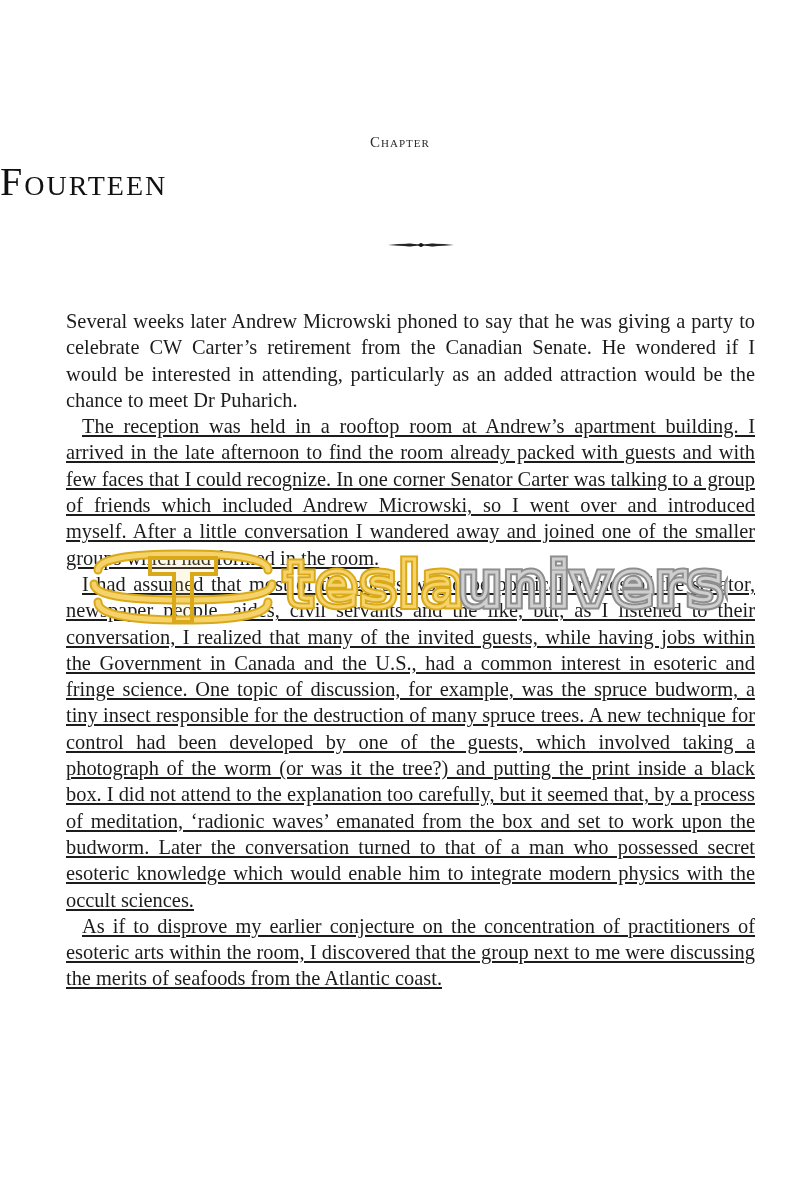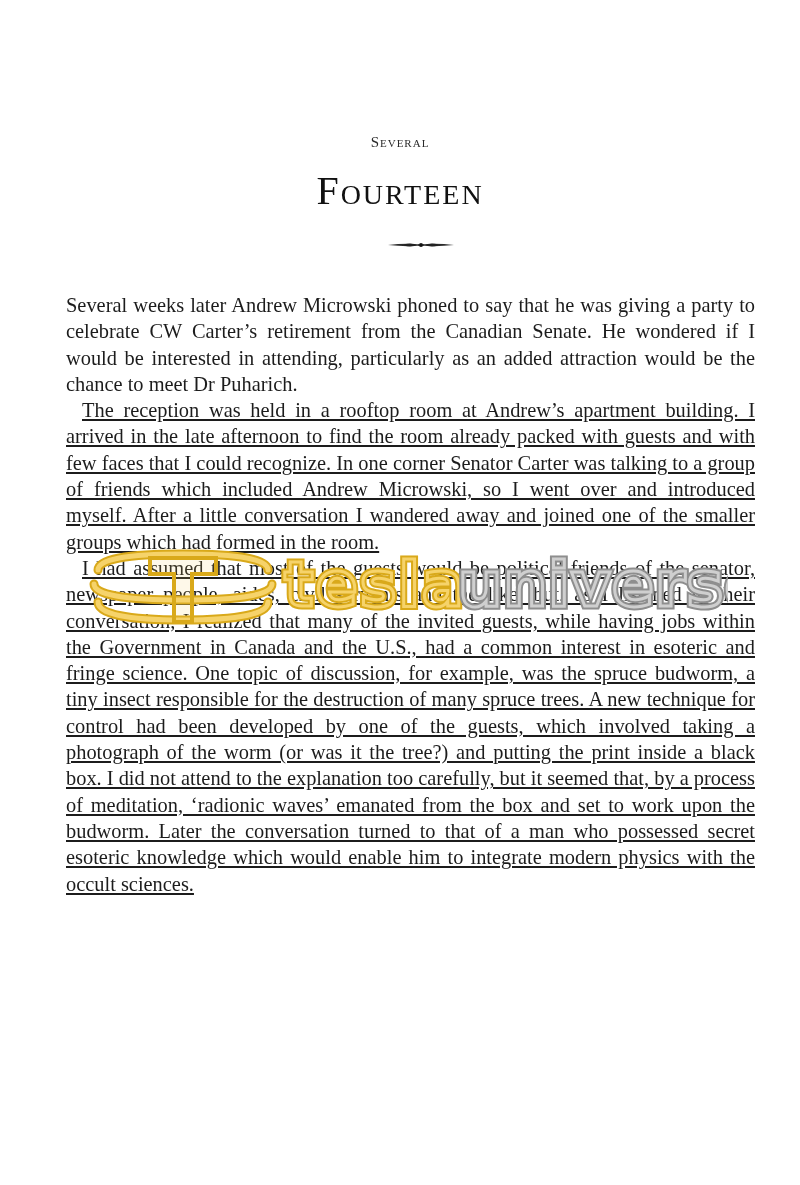--- a/index.html
+++ b/index.html
@@ -25,40 +25,39 @@
       top: 134px;
       left: 0; width: 800px;
       text-align: center;
       font-size: 15px;
       letter-spacing: 1px;
       font-variant: small-caps;
       color: #2a2a2a;
     }
     .chapter-title {
       position: absolute;
-      top: 167px;
+      top: 158px;
       left: 0; width: 800px;
-      text-align: center;
       font-size: 40px;
       letter-spacing: 2px;
       font-variant: small-caps;
       color: #111;
       line-height: 48px;
     }
     .ornament {
       position: absolute;
       top: 240px;
       left: 388px;
       width: 66px;
       height: 10px;
     }
     .body-text {
       position: absolute;
       left: 66px;
-      top: 292px;
+      top: 308px;
       width: 689px;
       font-size: 20.4px;
       line-height: 26.3px;
       text-align: justify;
       color: #1c1c1c;
     }
     .body-text p {
       margin: 0;
       text-indent: 0;
       hyphens: manual;
@@ -82,34 +81,35 @@
       width: 640px;
       height: 80px;
       pointer-events: none;
     }
   </style>
 </head>
 <body>
 
 <div class="page">
 
-  <div class="chapter-label">Several</div>
+  <div class="chapter-label">Chapter</div>
   <div class="chapter-title">Fourteen</div>
 
   <svg class="ornament" viewBox="0 0 66 10">
     <path d="M0 5 Q16 3.2 30 4.2 L33 3 L36 4.2 Q50 3.2 66 5 Q50 6.8 36 5.8 L33 7 L30 5.8 Q16 6.8 0 5 Z" fill="#2b2b2b"></path>
     <circle cx="33" cy="5" r="1.6" fill="#111"></circle>
     <ellipse cx="22" cy="5" rx="6" ry="1.5" fill="#222"></ellipse>
     <ellipse cx="44" cy="5" rx="6" ry="1.5" fill="#222"></ellipse>
   </svg>
 
   <div class="body-text">
     <p>Several weeks later Andrew Microwski phoned to say that he was giving a party to celebrate CW Carter’s retirement from the Canadian Senate. He wondered if I would be interested in attending, particularly as an added attraction would be the chance to meet Dr Puharich.</p>
     <p>The reception was held in a rooftop room at Andrew’s apartment build­ing. I arrived in the late afternoon to find the room already packed with guests and with few faces that I could recognize. In one corner Senator Carter was talking to a group of friends which included Andrew Microwski, so I went over and introduced myself. After a little conversa­tion I wandered away and joined one of the smaller groups which had formed in the room.</p>
     <p>I had assumed that most of the guests would be political friends of the senator, newspaper people, aides, civil servants and the like, but, as I lis­tened to their conversation, I realized that many of the invited guests, while having jobs within the Government in Canada and the U.S., had a common interest in esoteric and fringe science. One topic of discussion, for example, was the spruce budworm, a tiny insect responsible for the destruction of many spruce trees. A new technique for control had been developed by one of the guests, which involved taking a photograph of the worm (or was it the tree?) and putting the print inside a black box. I did not attend to the explanation too carefully, but it seemed that, by a process of meditation, ‘radionic waves’ emanated from the box and set to work upon the budworm. Later the conversation turned to that of a man who possessed secret esoteric knowledge which would enable him to inte­grate modern physics with the occult sciences.</p>
+    <p>As if to disprove my earlier conjecture on the concentration of practi­tioners of esoteric arts within the room, I discovered that the group next to me were discussing the merits of seafoods from the Atlantic coast.</p>
   </div>
 
   <svg class="watermark" viewBox="0 0 640 80">
     <g fill="none" stroke-linecap="round">
 
       <path d="M10 22 Q10 6 95 6 Q180 6 180 22" stroke="#d9a91a" stroke-width="9"></path>
       <path d="M10 22 Q10 6 95 6 Q180 6 180 22" stroke="#f6d36a" stroke-width="5"></path>
       <path d="M6 40 Q6 24 95 24 Q184 24 184 40" stroke="#d9a91a" stroke-width="9" opacity="0"></path>
       <path d="M6 36 Q6 52 95 52 Q184 52 184 36" stroke="#d9a91a" stroke-width="9"></path>
       <path d="M6 36 Q6 52 95 52 Q184 52 184 36" stroke="#f6d36a" stroke-width="5"></path>

